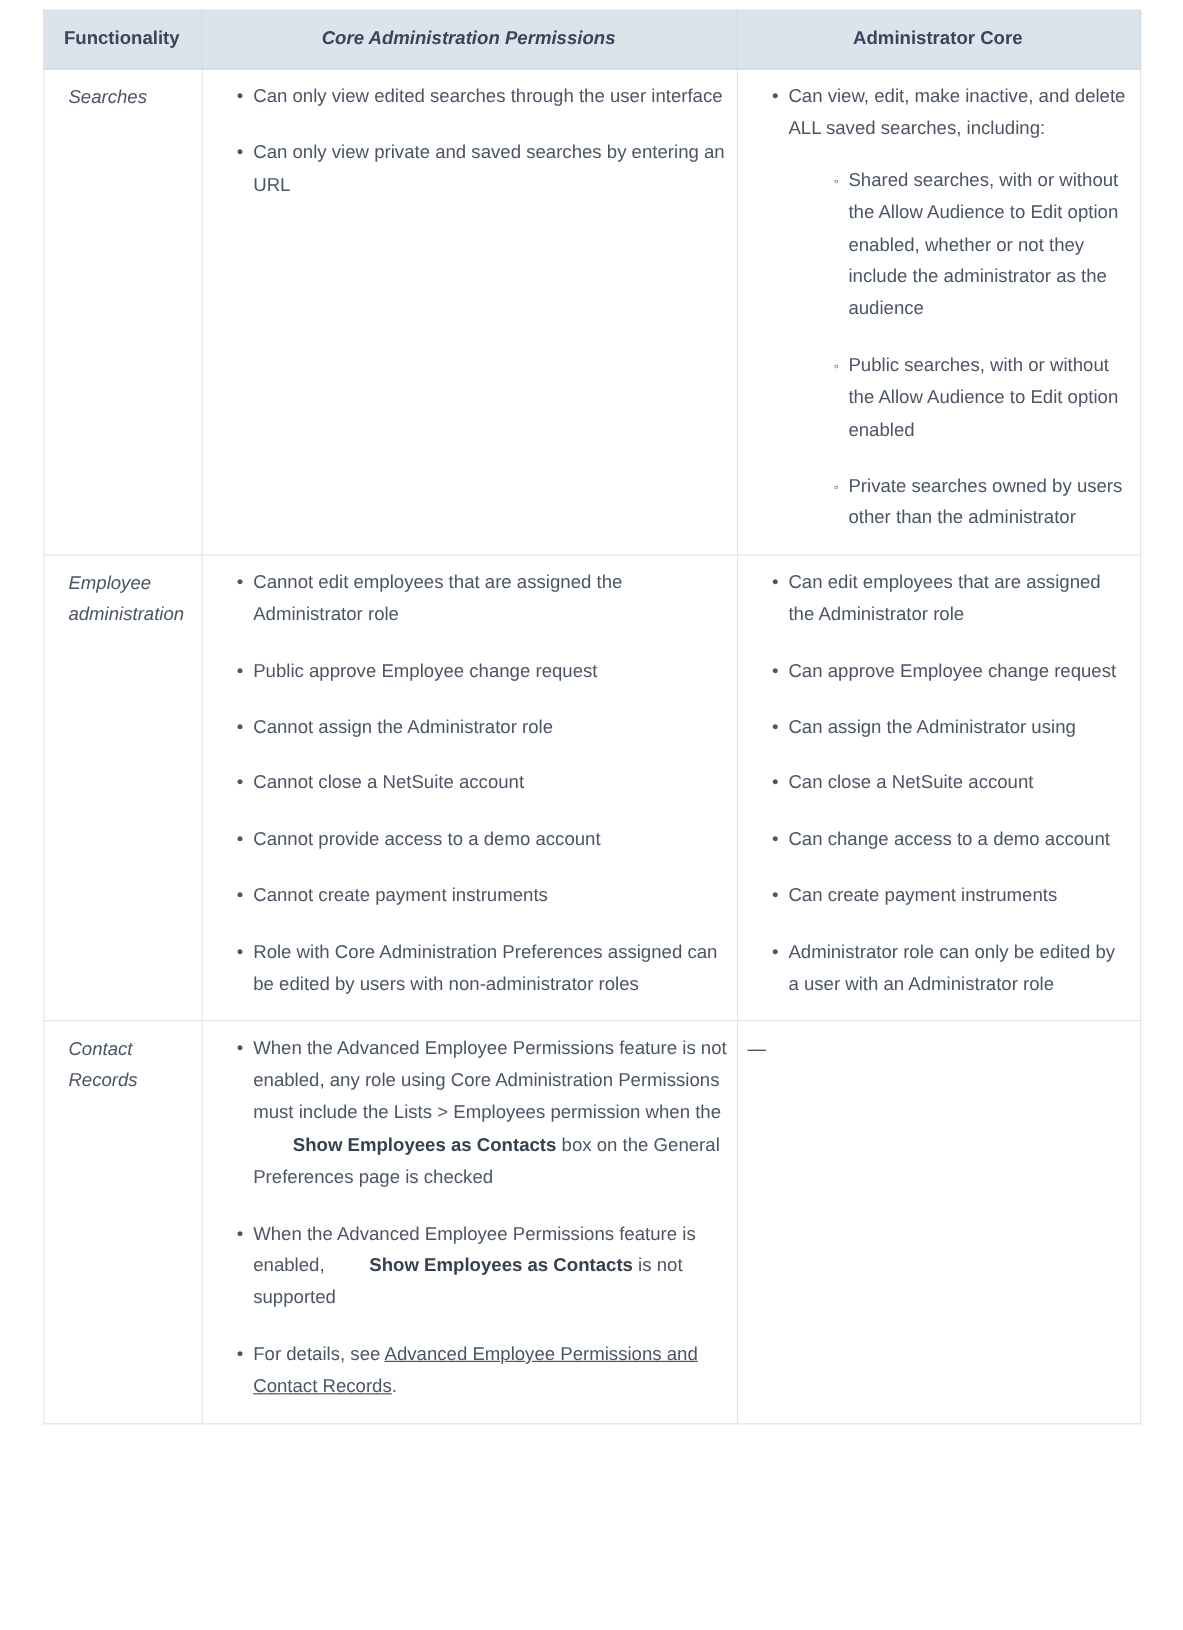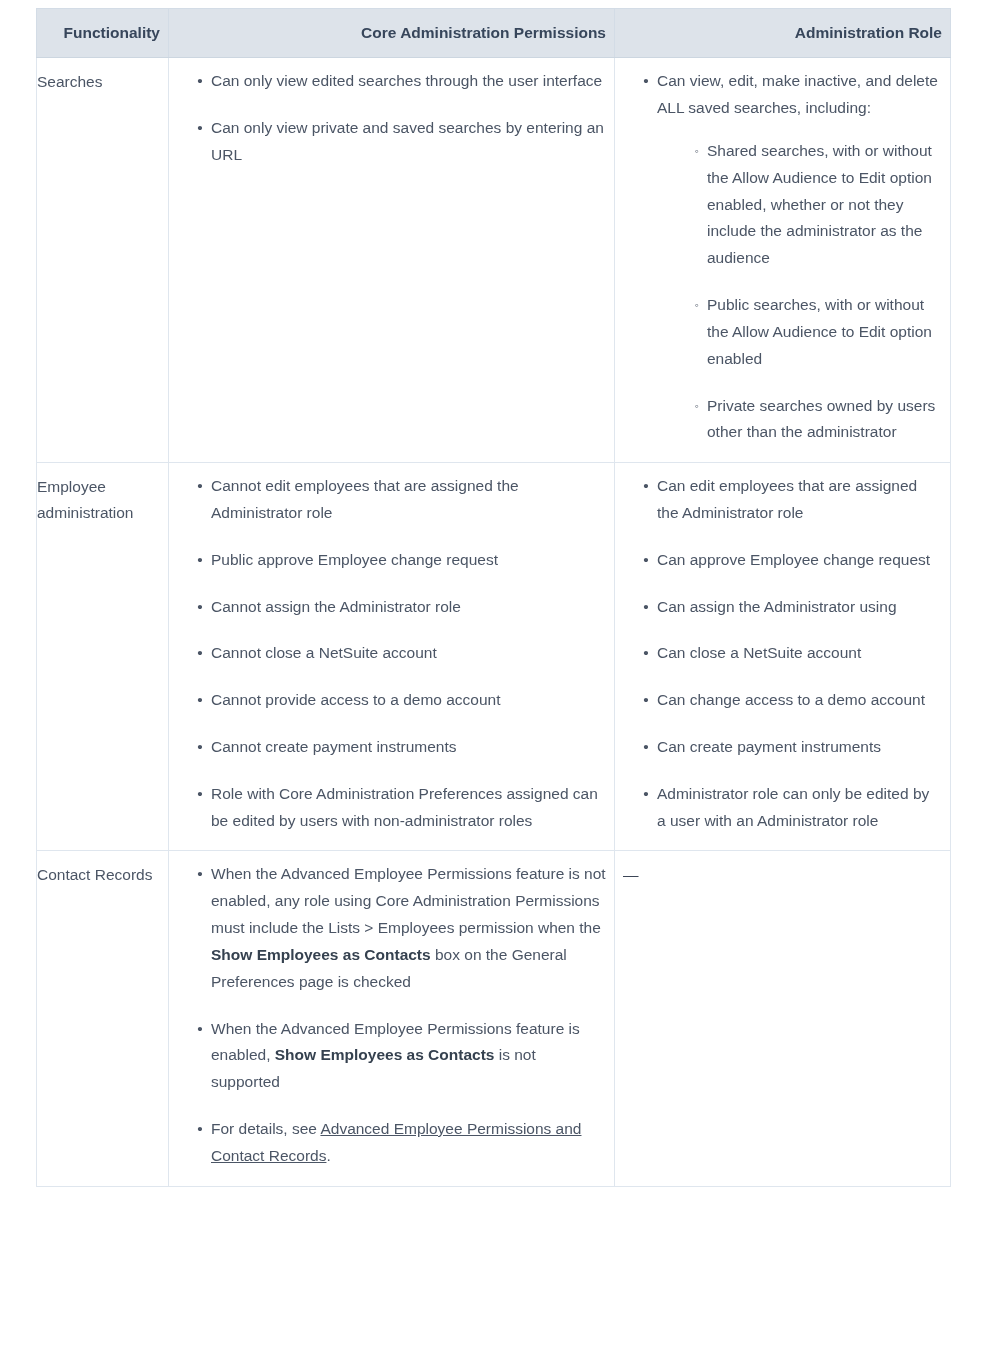--- a/index.html
+++ b/index.html
@@ -27,43 +27,44 @@
   }
   table.cmp col.c1 { width: 132px; }
   table.cmp col.c2 { width: 446px; }
   table.cmp col.c3 { width: 336px; }
 
   thead th {
     background: #dde3ea;
     color: #37465b;
     font-weight: bold;
     font-size: 15.5px;
-    text-align: right;
+    text-align: center;
     padding: 14px 8px 15px 8px;
     border: 1px solid #d3dce6;
     border-bottom: 1px solid #ccd6e0;
     vertical-align: top;
     line-height: 1.25;
   }
   thead th.h1 { padding-left: 6px; }
-  thead th.h2 { padding-left: 6px; }
+  thead th.h2 { padding-left: 6px; font-style: italic; }
   thead th.h3 { padding-left: 6px; }
 
   tbody td {
     border: 1px solid #dfe6ee;
     vertical-align: top;
     padding: 10px 8px 16px 8px;
     font-size: 15.5px;
     line-height: 1.72;
     color: #4b5565;
   }
   tbody td.func {
-    padding-left: 0;
+    padding-left: 20px;
     padding-top: 11px;
     line-height: 1.68;
+    font-style: italic;
   }
   tbody td.body-cell {
     padding-left: 4px;
     padding-right: 8px;
   }
   tbody td.dash-cell {
     padding-left: 8px;
     padding-top: 11px;
   }
 
@@ -106,21 +107,21 @@
     position: absolute;
     left: -2px;
     top: 0;
     width: 12px;
     text-align: center;
     color: #4b5565;
     font-size: 12px;
     line-height: 2.25;
   }
 
-  .b { font-weight: bold; color: #35414f; }
+  .b { font-weight: bold; color: #35414f; margin-left: 33px; }
   .lnk {
     color: #4b5565;
     text-decoration: underline;
     cursor: pointer;
   }
   .em-dash {
     color: #3c4656;
     font-size: 15.5px;
   }
 </style>
@@ -131,21 +132,21 @@
   <table class="cmp">
     <colgroup>
       <col class="c1">
         <col class="c2">
         <col class="c3">
     </colgroup>
     <thead>
       <tr>
         <th class="h1">Functionality</th>
         <th class="h2">Core Administration Permissions</th>
-        <th class="h3">Administration Role</th>
+        <th class="h3">Administrator Core</th>
       </tr>
     </thead>
     <tbody>
 
       <tr>
         <td class="func">Searches</td>
         <td class="body-cell">
           <ul class="lvl1">
             <li>
               <span class="bullet">•</span>

